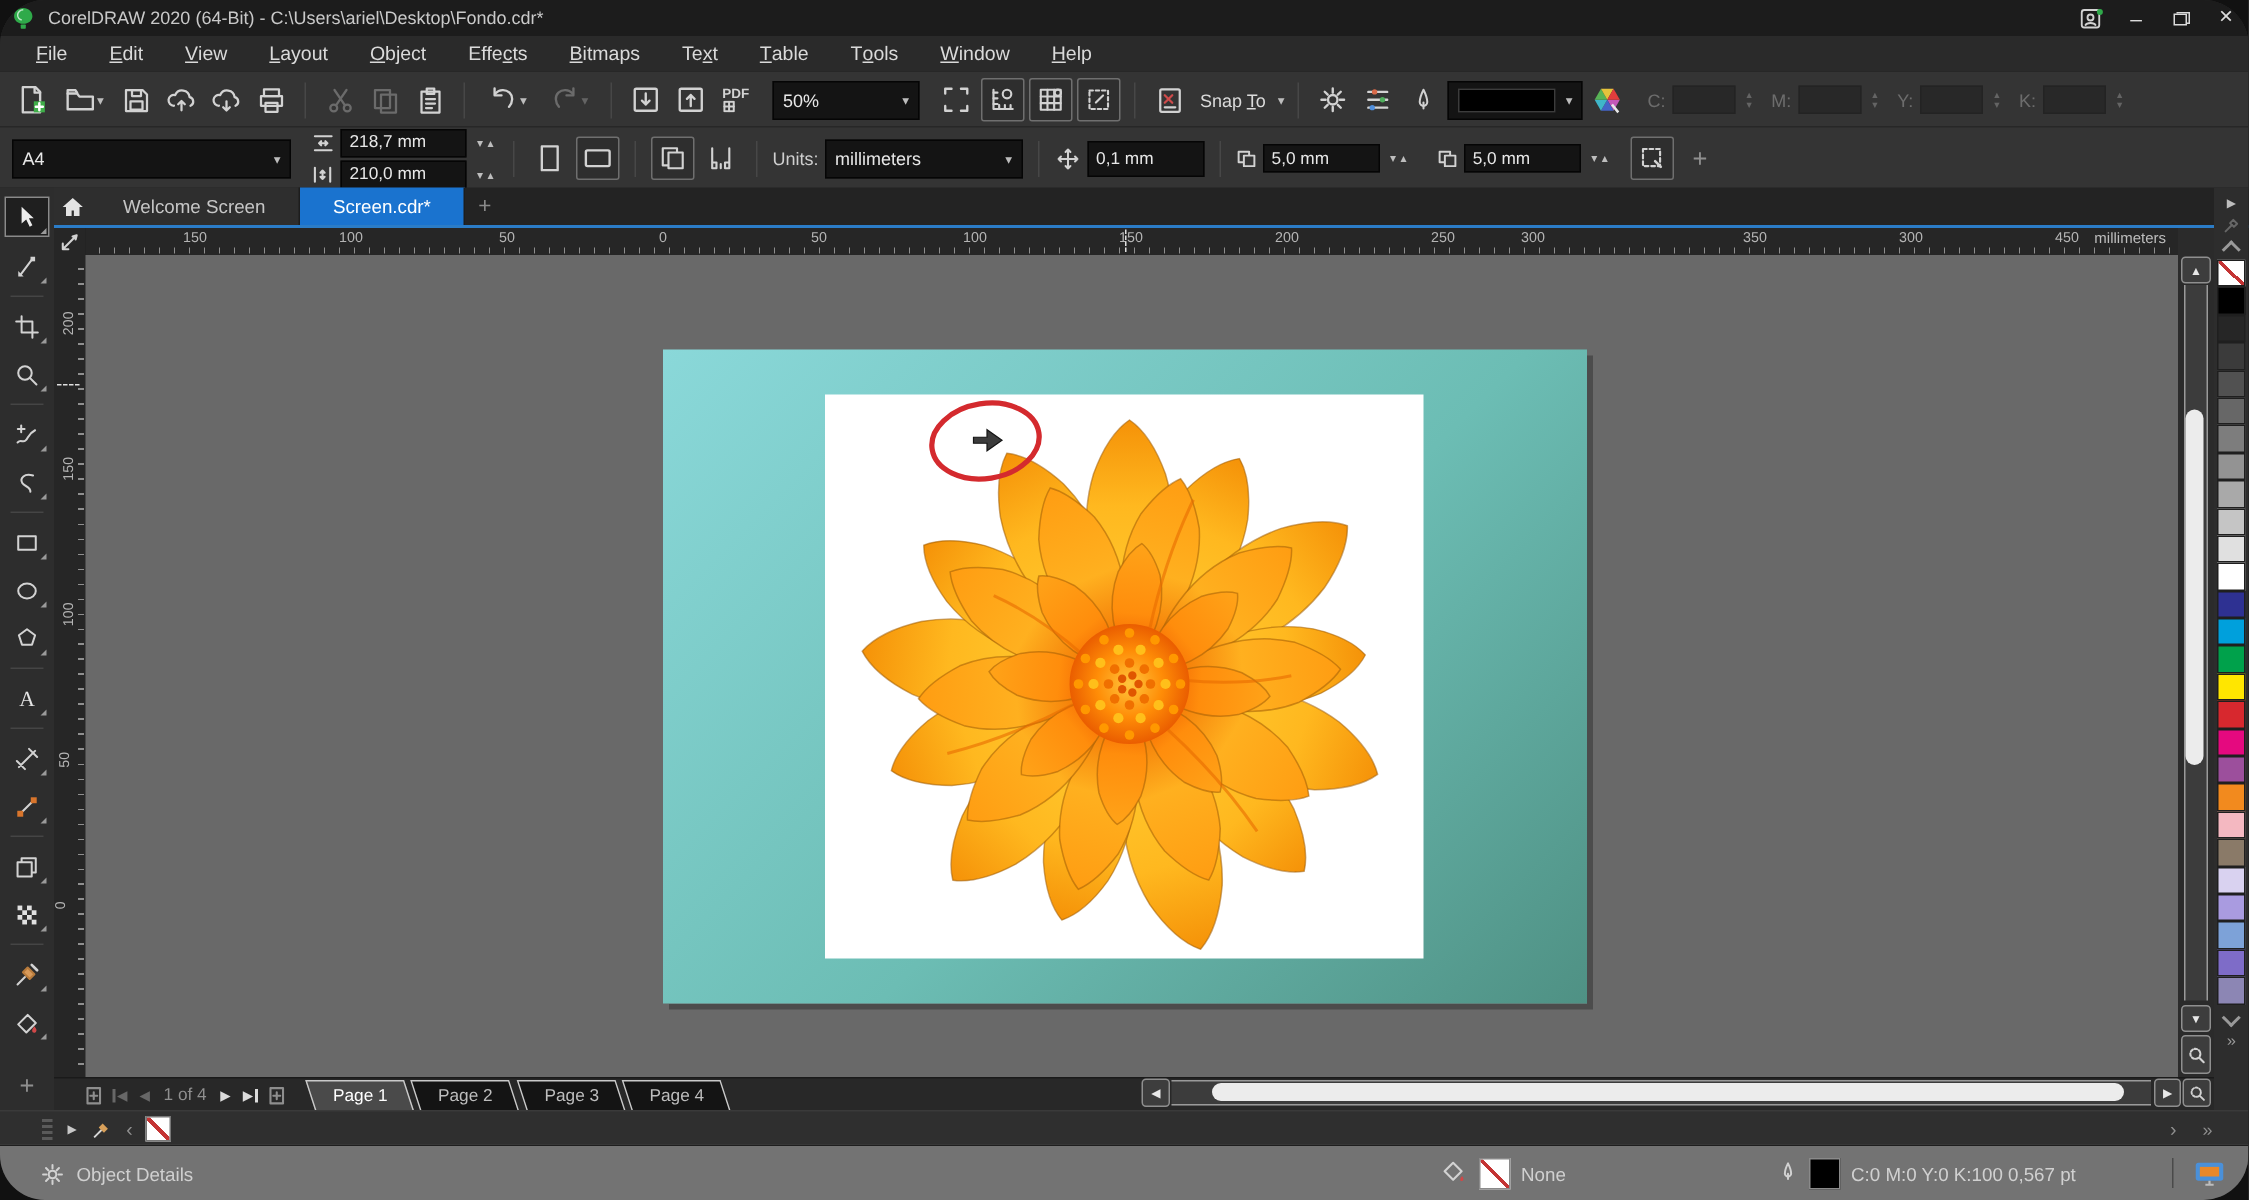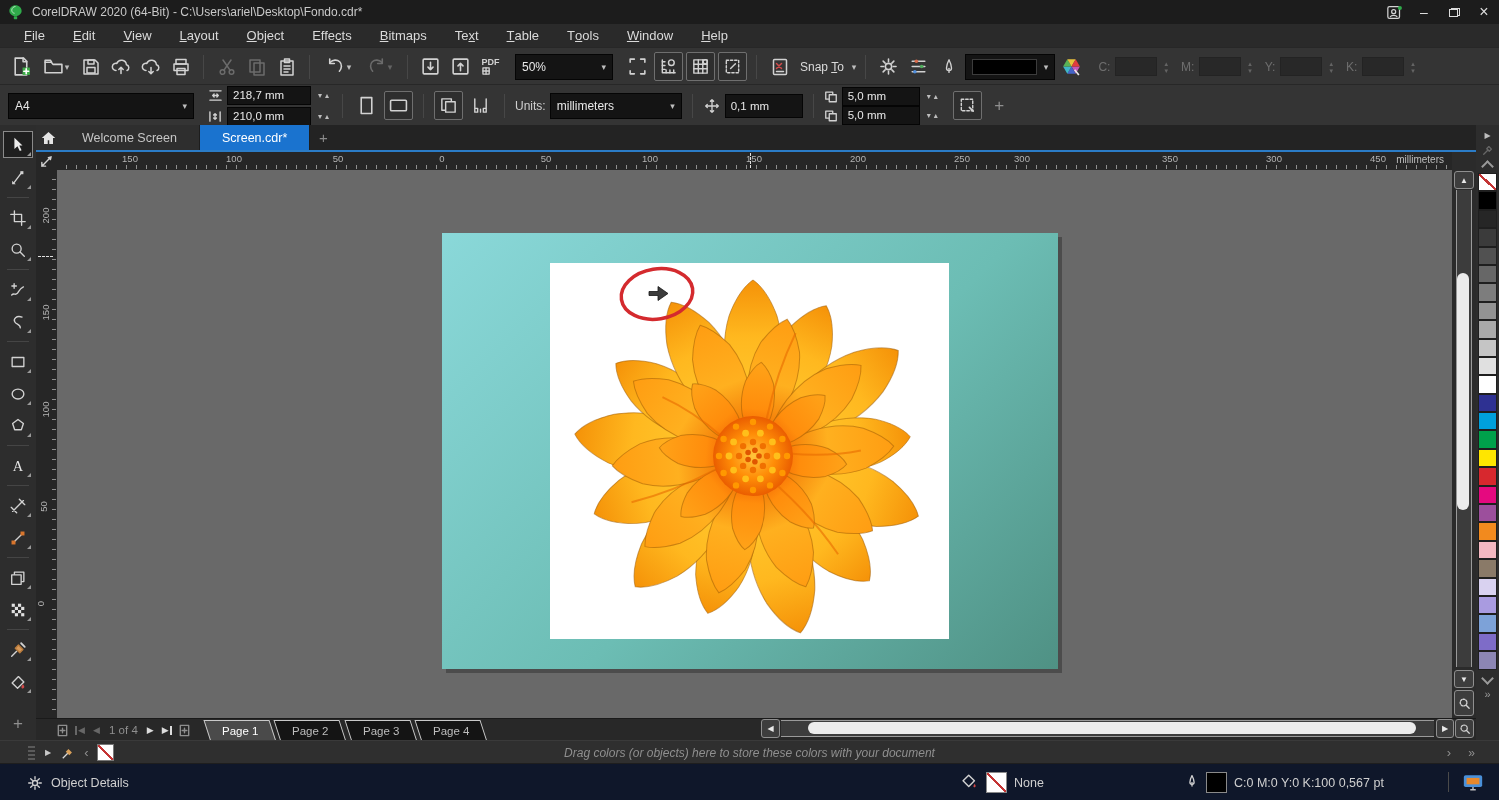--- a/index.html
+++ b/index.html
@@ -1,17 +1,17 @@
 <!DOCTYPE html>
 <html><head>
 <meta charset="utf-8">
 <style>
   html,body{margin:0;padding:0;background:#111;}
   #app{position:relative;width:1499px;height:800px;background:#2b2b2b;
-       font-family:"Liberation Sans",sans-serif;color:#d6d6d6;overflow:hidden;
+       font-family:"Liberation Sans",sans-serif;color:#d6d6d6;overflow:hidden;border-radius:30px;
        -webkit-font-smoothing:antialiased;}
   .row{display:flex;align-items:center;}
   svg{display:block;}
   .ic{stroke:#d2d2d2;fill:none;stroke-width:1.5;stroke-linecap:round;stroke-linejoin:round;}
   .dim{opacity:.35;}
   .semidim{opacity:.6;}
 
   
   .titlebar{position:absolute;left:0;top:0;width:1499px;height:24px;background:#1c1c1c;
             display:flex;align-items:center;font-size:12px;color:#c9c9c9;}
@@ -122,21 +122,21 @@
   
   .docpal{position:absolute;left:0;top:740px;width:1499px;height:23px;background:#2f2f2f;border-top:1px solid #3a3a3a;
           display:flex;align-items:center;font-size:12px;}
   .grip{width:7px;height:14px;margin-left:28px;
         background:repeating-linear-gradient(to bottom,#5a5a5a 0 2px,transparent 2px 4px);}
   .docpal .hint{position:absolute;left:0;width:100%;text-align:center;font-style:italic;color:#8f8f8f;}
   .minisw{width:15px;height:15px;background:#fff;border:1px solid #777;
         background-image:linear-gradient(to top right,transparent 44%,#c43434 44%,#c43434 56%,transparent 56%);}
 
   
-  .statusbar{position:absolute;left:0;top:763px;width:1499px;height:37px;background:#0f172a;border-top:1px solid #1e1e1e;
+  .statusbar{position:absolute;left:0;top:763px;width:1499px;height:37px;background:#737373;border-top:1px solid #1e1e1e;
              display:flex;align-items:center;font-size:12.5px;color:#d0d0d0;}
   .st-group{display:flex;align-items:center;gap:7px;position:absolute;}
   .st-swatch{width:19px;height:19px;border:1px solid #8a8a8a;}
   .st-swatch.none{background:#fff;background-image:linear-gradient(to top right,transparent 45%,#c43434 45%,#c43434 55%,transparent 55%);}
   .st-swatch.black{background:#000;}
   .st-sep{position:absolute;left:1448px;top:8px;width:1px;height:20px;background:#4a4a4a;}
 </style>
 </head>
 <body>
 
@@ -441,21 +441,21 @@
     <div class="combo" style="width:118px">
       <span class="val">millimeters</span>
       <span class="drop">▾</span>
     </div>
     <span class="vsep"></span>
     <svg width="18" height="18" viewBox="0 0 20 20" class="ic">
         <path d="M10 3v14M3 10h14M10 3L8.2 4.8M10 3l1.8 1.8M10 17l-1.8-1.8M10 17l1.8-1.8M3 10l1.8-1.8M3 10l1.8 1.8M17 10l-1.8-1.8M17 10l-1.8 1.8"></path>
       </svg>
     <span class="fld" style="width:66px;height:22px">0,1 mm</span>
     <span class="vsep"></span>
-    <div style="display:flex;flex-direction:column;gap:0">
+    <div style="display:flex;gap:17px">
       <div class="row" style="gap:4px">
         <svg width="14" height="13" viewBox="0 0 16 14" class="ic">
             <rect x="2" y="2" width="8" height="8"></rect>
             <rect x="6" y="5" width="8" height="8" fill="#343434"></rect>
           </svg>
         <span class="fld" style="width:66px">5,0 mm</span>
         <span class="spinpair">
             <span>▾</span>
             <span>▴</span>
           </span>
@@ -899,21 +899,20 @@
 
   <div class="docpal">
     <div class="grip"></div>
     <span style="margin-left:10px;font-size:8px;color:#c8c8c8">▶</span>
     <svg width="14" height="14" viewBox="0 0 16 16" style="margin-left:10px">
         <path d="M2 14l6-6" stroke="#d8d8d8" stroke-width="1.4"></path>
         <path d="M8.5 3.5l4 4-3 3-4-4z" fill="#d8a05a"></path>
       </svg>
     <span style="margin-left:9px;color:#8f8f8f;font-size:13px">‹</span>
     <div class="minisw" style="margin-left:8px"></div>
-    <span class="hint">Drag colors (or objects) here to store these colors with your document</span>
     <span style="position:absolute;right:48px;color:#8f8f8f;font-size:13px">›</span>
     <span style="position:absolute;right:24px;color:#8f8f8f;font-size:12px">»</span>
   </div>
 
   <div class="statusbar">
     <div class="st-group" style="left:26px">
       <svg width="18" height="18" viewBox="0 0 20 20" class="ic" stroke-width="1.8">
           <circle cx="10" cy="10" r="2.8"></circle>
           <path d="M10 3v2.6M10 14.4V17M3 10h2.6M14.4 10H17M5.2 5.2l1.8 1.8M13 13l1.8 1.8M14.8 5.2L13 7M7 13l-1.8 1.8"></path>
         </svg>

